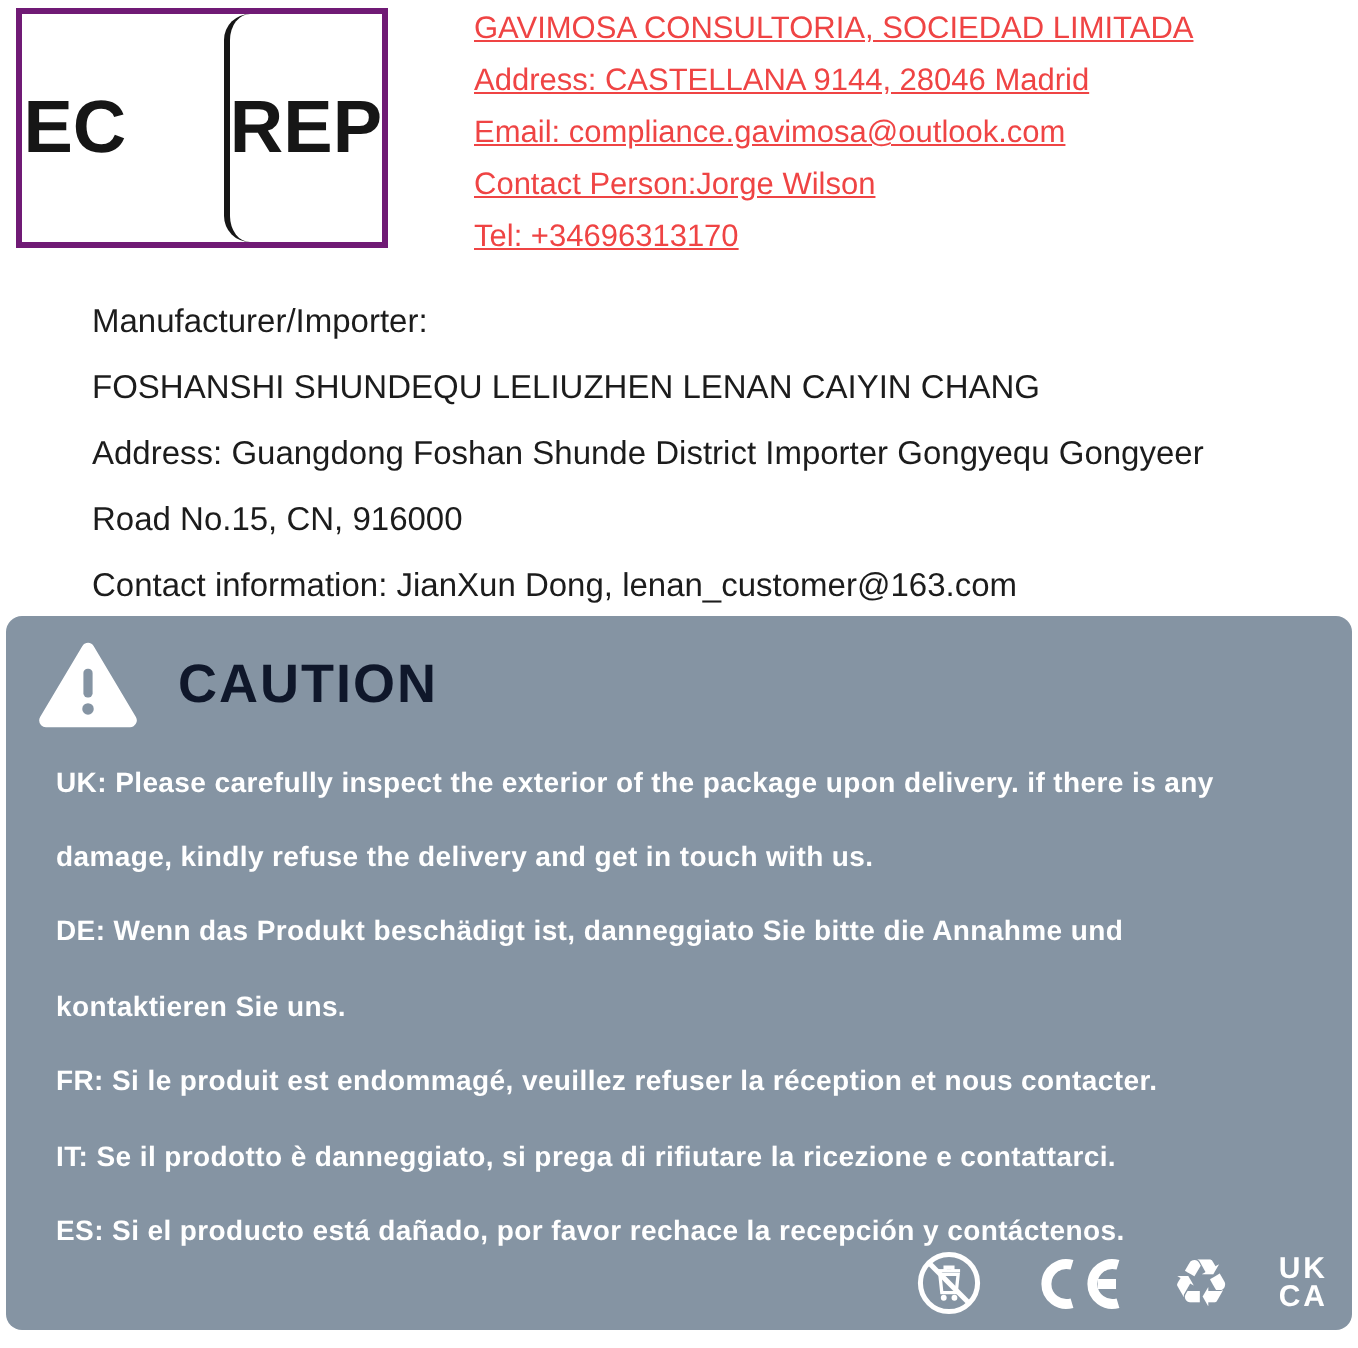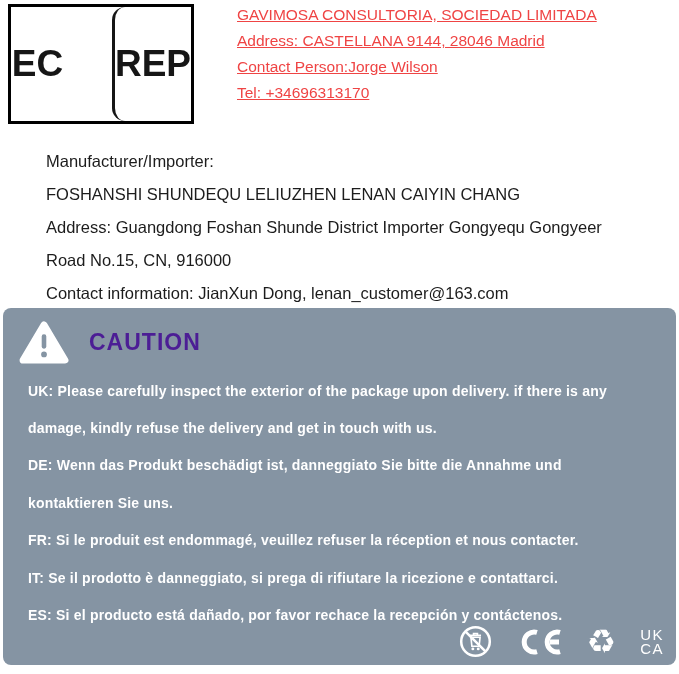--- a/index.html
+++ b/index.html
@@ -6,21 +6,21 @@
   body{
     width:679px;height:674px;background:#ffffff;
     font-family:"Liberation Sans", sans-serif;
     -webkit-font-smoothing:antialiased;
   }
   .page{position:relative;width:679px;height:674px;background:#ffffff;overflow:hidden;}
 
   
   .ecrep{
     position:absolute;left:8px;top:4px;width:180px;height:114px;
-    border:3px solid #000000;display:flex;gap:48px;
+    border:3px solid #701a75;display:flex;gap:48px;
   }
   .ecrep-cell{
     flex:1;display:flex;align-items:center;justify-content:center;
     font-size:37px;font-weight:600;color:#161616;letter-spacing:0px;
   }
   .ecrep-cell.rep{border-left:3px solid #161616;border-radius:13px;}
 
   
   .eu-block{
     position:absolute;left:237px;top:2px;
@@ -39,57 +39,58 @@
   .caution{
     position:absolute;left:3px;top:308px;width:673px;height:357px;
     background:#8594a3;border-radius:8px;overflow:hidden;
   }
   .caution-header{
     position:absolute;left:16px;top:12px;
     display:flex;align-items:center;gap:20px;
   }
   .warn-tri{display:block;}
   .caution-title{
-    color:#4c1d95;font-size:23px;font-weight:700;letter-spacing:1px;
+    color:#0f172a;font-size:27px;font-weight:700;letter-spacing:1px;
   }
   .caution-body{
     position:absolute;left:25px;top:64px;right:10px;
   }
   .cline{
     height:37.4px;display:flex;align-items:center;
     color:#ffffff;font-size:14px;font-weight:700;letter-spacing:0.2px;
     white-space:nowrap;
   }
   .cert-icons{
     position:absolute;right:12px;bottom:6px;
     display:flex;align-items:center;gap:24px;
   }
   .recycle-glyph{
     font-family:"DejaVu Sans", sans-serif;
     color:#ffffff;font-size:33px;line-height:1;
   }
   .ukca{
     display:flex;flex-direction:column;align-items:center;
-    color:#ffffff;font-weight:400;font-size:15px;line-height:14px;letter-spacing:1.5px;
+    color:#ffffff;font-weight:700;font-size:15px;line-height:14px;letter-spacing:1.5px;
   }
   .sr-only{position:absolute;width:1px;height:1px;overflow:hidden;clip:rect(0 0 0 0);}
 </style>
 </head>
 <body>
 
 <div class="page">
 
   <div class="ecrep">
     <div class="ecrep-cell">EC</div>
     <div class="ecrep-cell rep">REP</div>
   </div>
 
   <div class="eu-block">
     <div class="eu-line">GAVIMOSA CONSULTORIA, SOCIEDAD LIMITADA</div>
     <div class="eu-line">Address: CASTELLANA 9144, 28046 Madrid</div>
+    <div class="eu-line">Email: compliance.gavimosa@outlook.com</div>
     <div class="eu-line">Contact Person:Jorge Wilson</div>
     <div class="eu-line">Tel: +34696313170</div>
   </div>
 
   <div class="mfr-block">
     <div class="mfr-line">Manufacturer/Importer:</div>
     <div class="mfr-line">FOSHANSHI SHUNDEQU LELIUZHEN LENAN CAIYIN CHANG</div>
     <div class="mfr-line">Address: Guangdong Foshan Shunde District Importer Gongyequ Gongyeer</div>
     <div class="mfr-line">Road No.15, CN, 916000</div>
     <div class="mfr-line">Contact information: JianXun Dong, lenan_customer@163.com</div>

